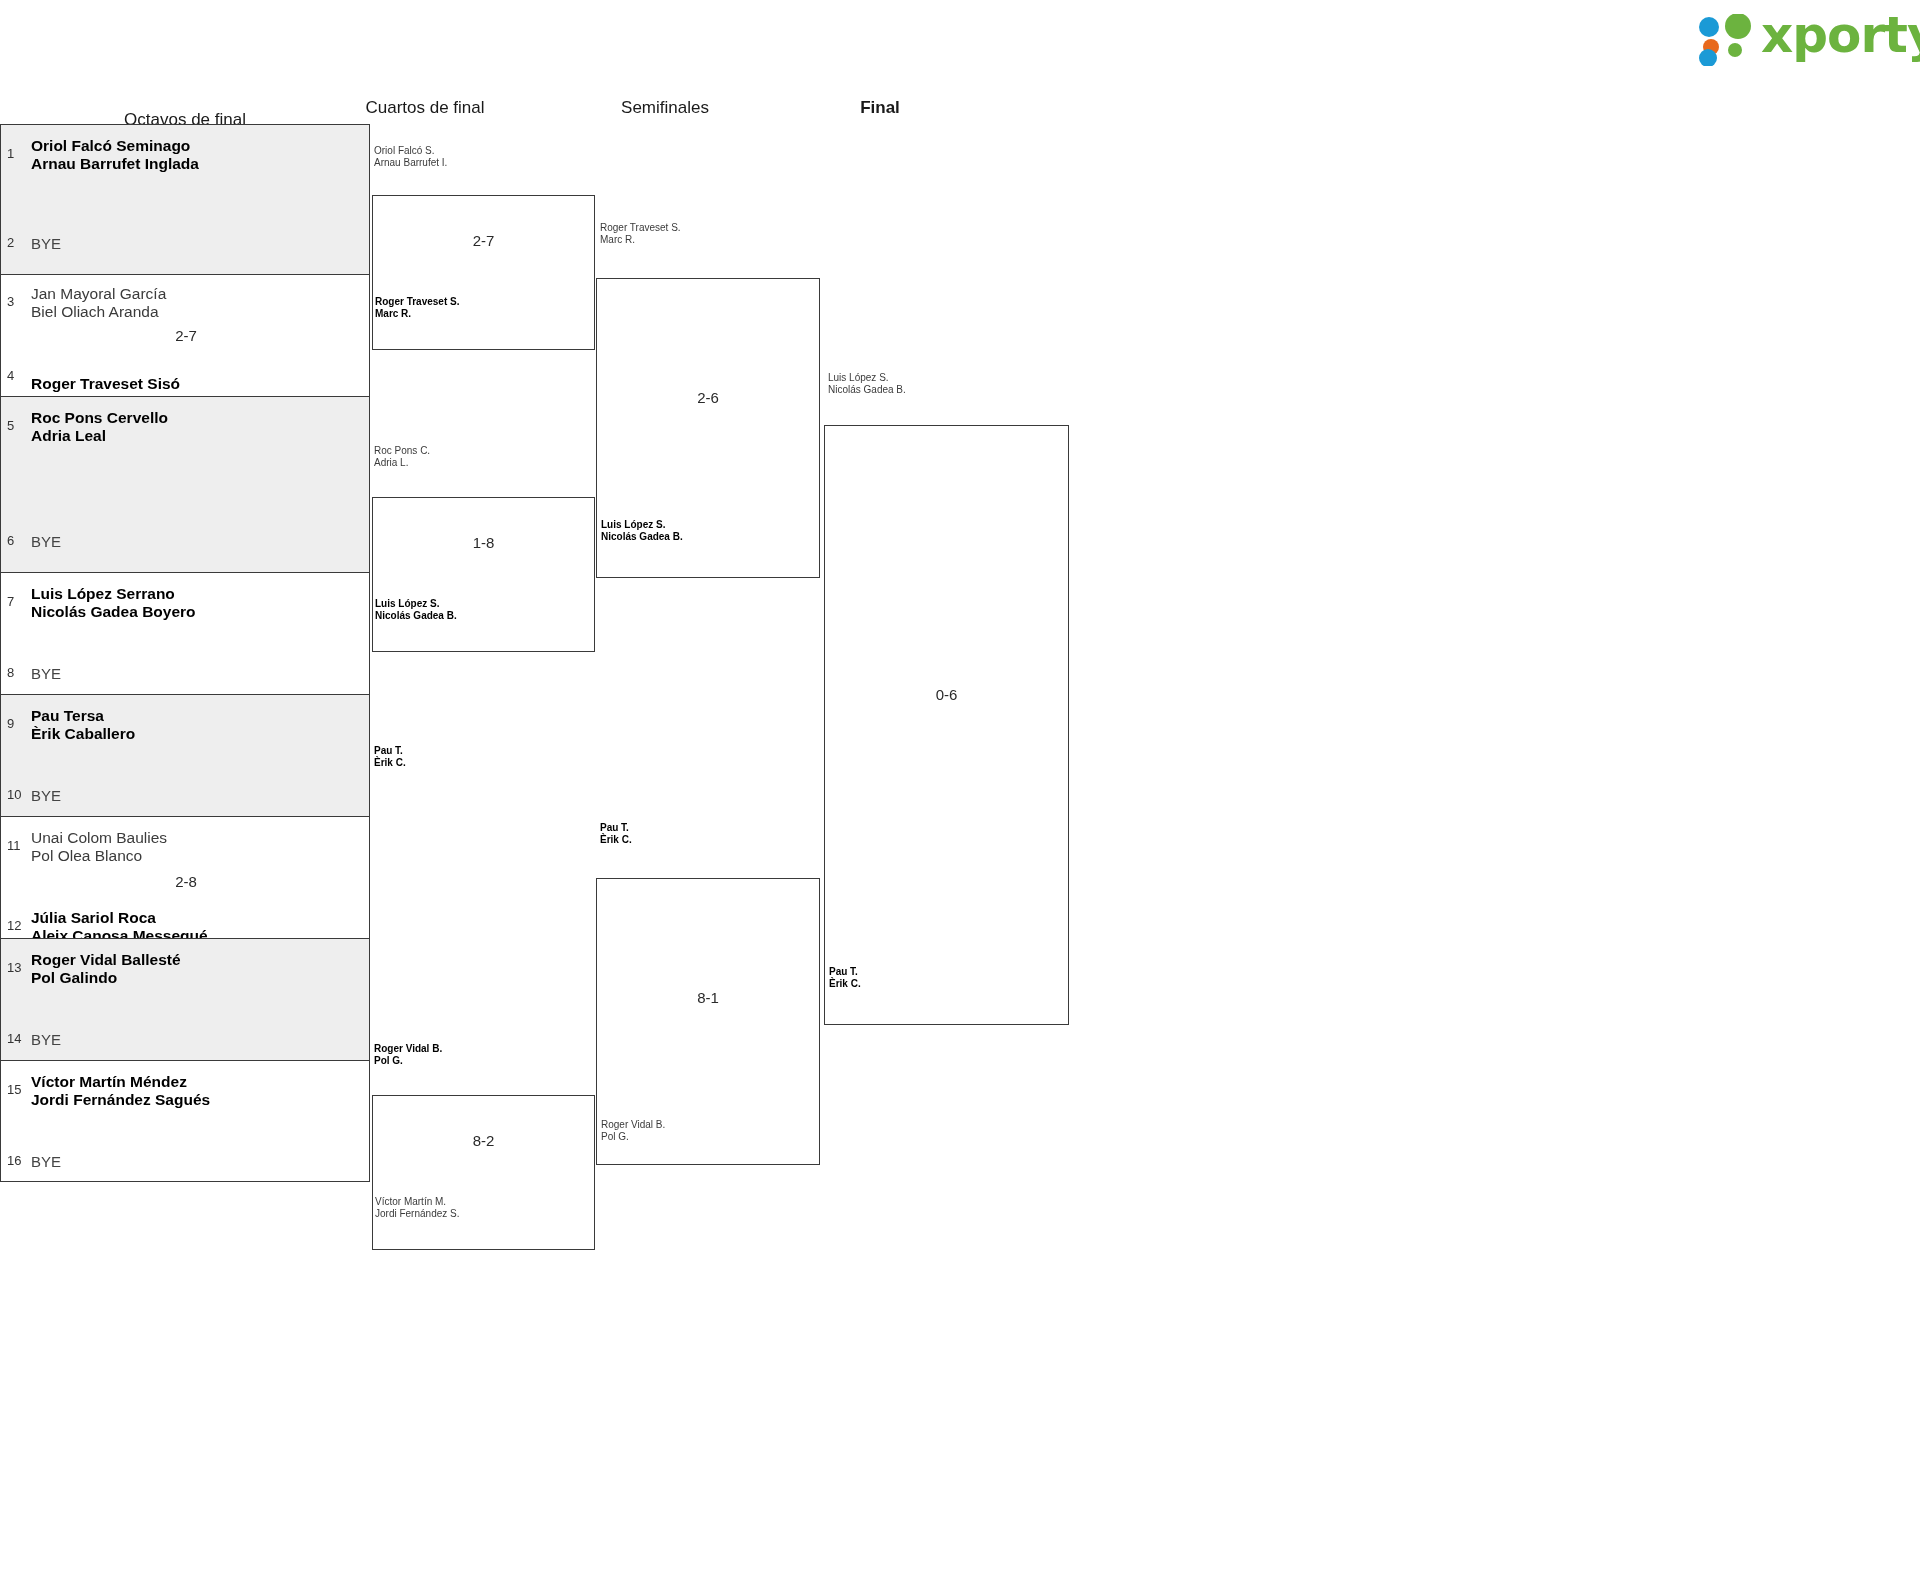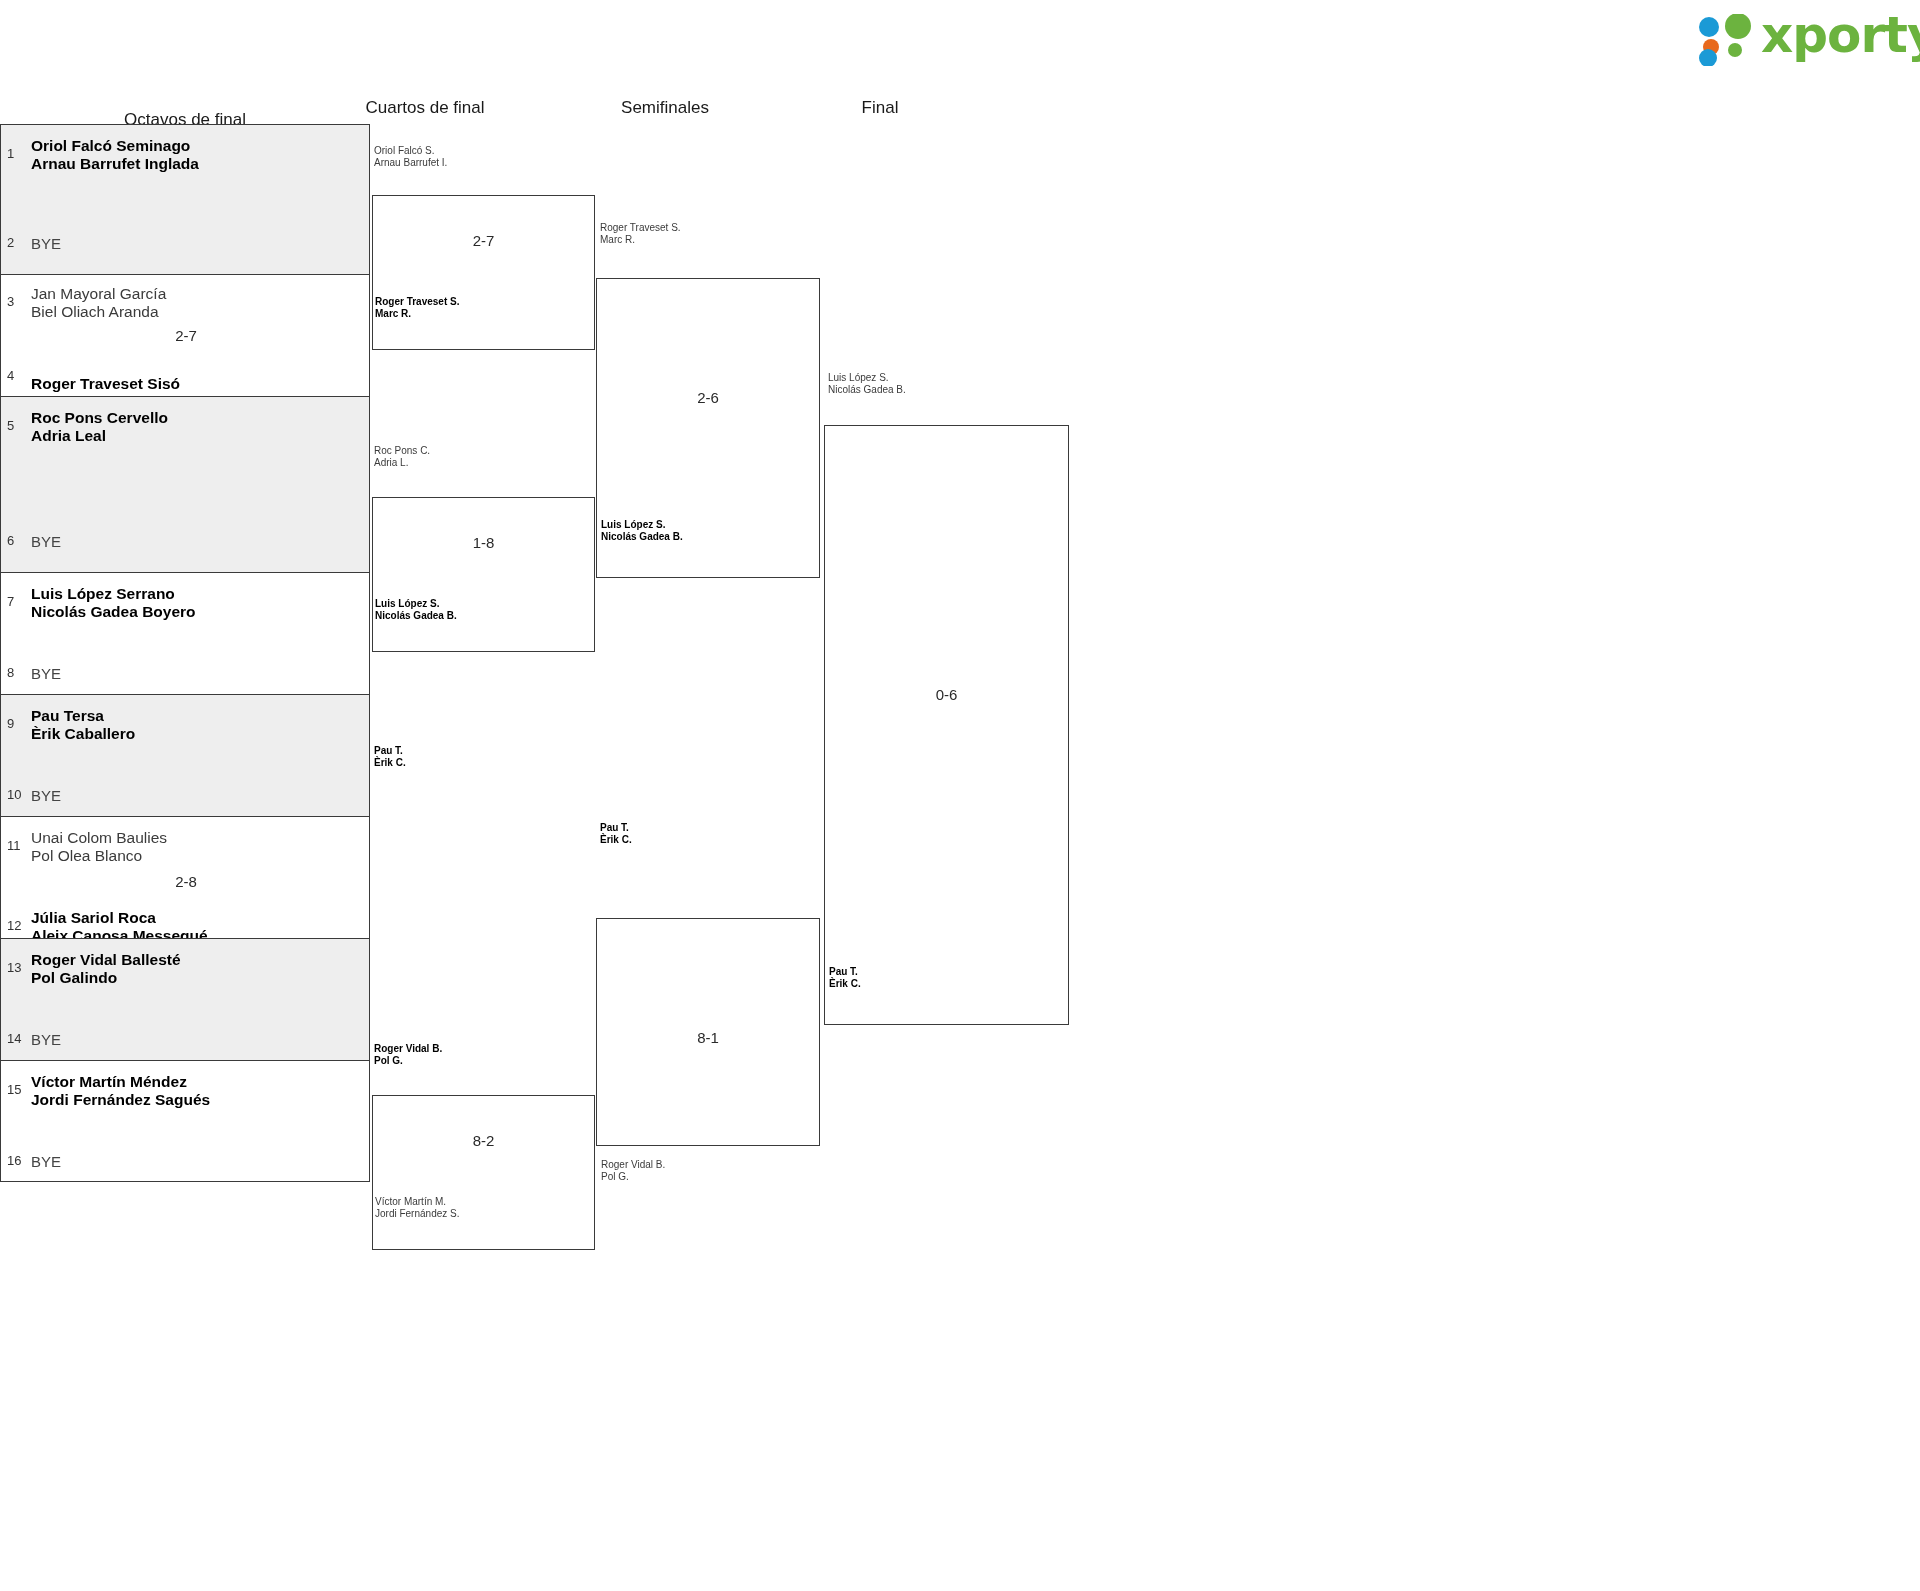--- a/index.html
+++ b/index.html
@@ -101,21 +101,21 @@
       <circle cx="41" cy="12" r="13" fill="#6cb33f"></circle>
       <circle cx="38" cy="36" r="7" fill="#6cb33f"></circle>
     </svg>
     <div id="logo-word">xporty</div>
   </div>
 </div>
 
 <div class="round-header" style="left:60px;  width:250px;margin-top:12px;">Octavos de final</div>
 <div class="round-header" style="left:300px; width:250px;">Cuartos de final</div>
 <div class="round-header" style="left:540px; width:250px;">Semifinales</div>
-<div class="round-header" style="left:790px; width:180px;">Final</div>
+<div class="round-header" style="left:790px; width:180px;font-weight:bold;">Final</div>
 
 <div id="bracket">
 
   <div class="r1-block shaded" style="top:124px; height:150px;">
     <div class="seed-entry" style="top:10px;">
       <div class="seed-num" style="top:11px;">1</div>
       <div class="seed-names winner" style="top:2px;">
         <div>Oriol Falcó Seminago</div>
         <div>Arnau Barrufet Inglada</div>
       </div>
@@ -288,21 +288,21 @@
     <div class="slot-names winner" style="left:4px; top:240px;">
       <div>Luis López S.</div>
       <div>Nicolás Gadea B.</div>
     </div>
   </div>
 
   <div class="slot-names winner" style="left:600px; top:822px;">
     <div>Pau T.</div>
     <div>Èrik C.</div>
   </div>
-  <div class="match-box" style="left:596px; top:878px; width:224px; height:228px;margin-top:40px;">
+  <div class="match-box" style="left:596px; top:878px; width:224px; height:287px;">
     <div class="box-score" style="top:110px;">8-1</div>
     <div class="slot-names loser" style="left:4px; top:240px;">
       <div>Roger Vidal B.</div>
       <div>Pol G.</div>
     </div>
   </div>
 
   <div class="slot-names loser" style="left:828px; top:372px;">
     <div>Luis López S.</div>
     <div>Nicolás Gadea B.</div>

